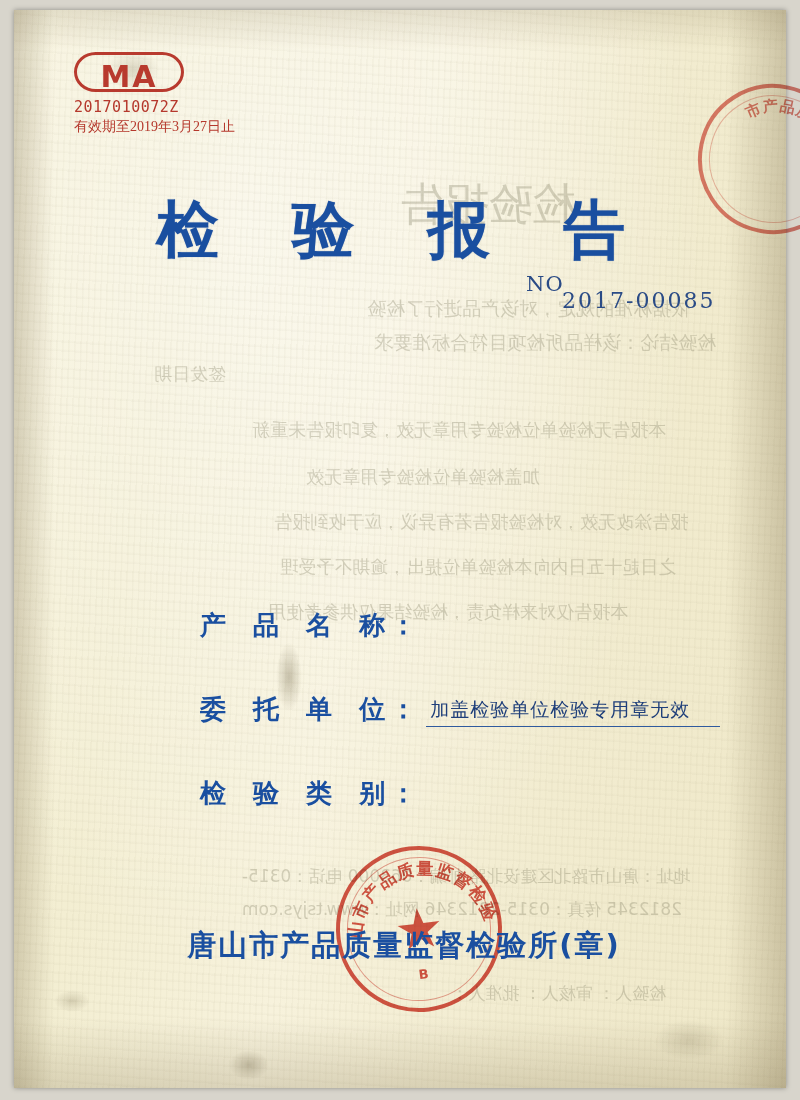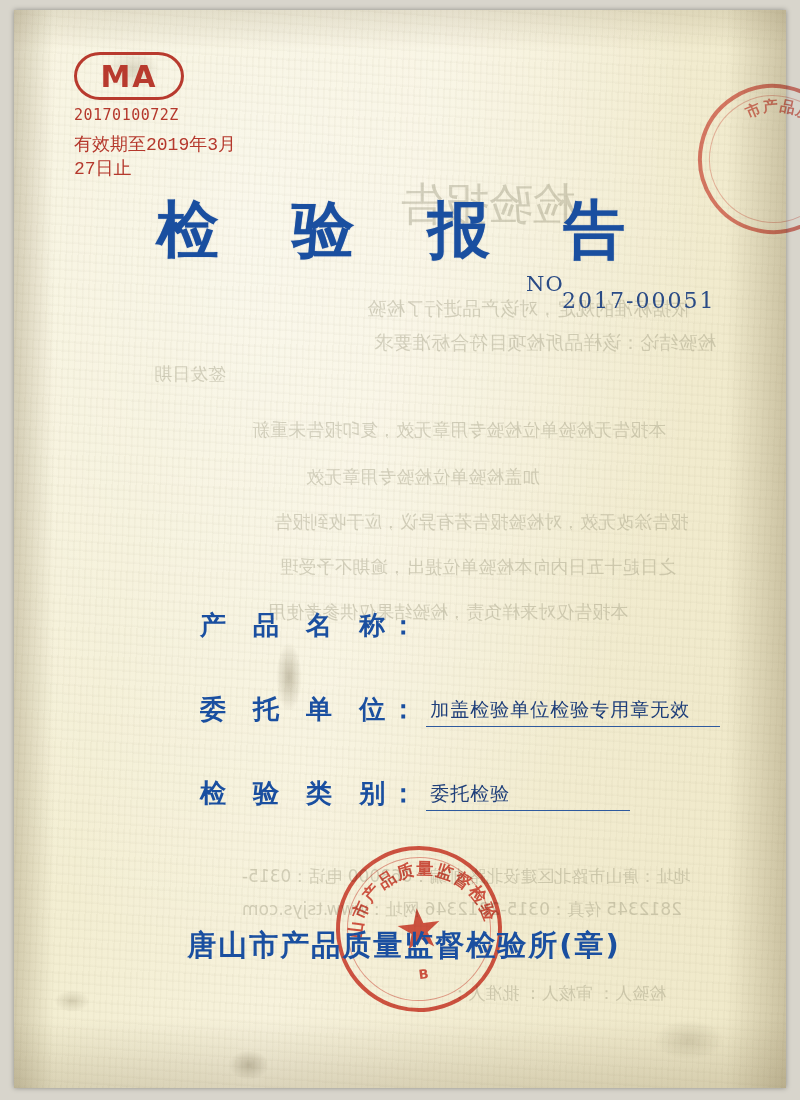--- a/index.html
+++ b/index.html
@@ -77,21 +77,21 @@
   .cma-block {
     position: absolute;
     left: 60px;
     top: 42px;
     width: 170px;
     color: #b83a2e;
   }
   .cma-box {
     position: relative;
     width: 110px;
-    height: 48px;
+    height: 40px;
     border: 3px solid #b83a2e;
     border-radius: 26px/24px;
     box-sizing: border-box;
     text-decoration: underline;
   }
   .cma-text {
     position: absolute;
     left: 0; right: 0; top: 4px;
     text-align: center;
     font-size: 30px;
@@ -102,24 +102,24 @@
     line-height: 36px;
   }
   .cma-num {
     margin-top: 6px;
     font-size: 15px;
     letter-spacing: 0.5px;
     font-family: "DejaVu Sans Mono", monospace;
     color: #b5382c;
   }
   .cma-valid {
-    margin-top: 8px;
-    font-size: 18px;
+    margin-top: 2px;
+    font-size: 14px;
     letter-spacing: 0px;
-    font-family: Liberation Mono, monospace;
+    font-family: Liberation Serif, serif;
     color: #b5382c;
   }
 
   
   .doc-title {
     position: absolute;
     left: 0; right: 18px;
     top: 178px;
     text-align: center;
     font-family: "DejaVu Sans", "Liberation Sans", sans-serif;
@@ -360,37 +360,36 @@
         <defs>
             <path id="cornerArc" d="M 22,75 A 53,53 0 0 1 128,75"></path>
           </defs>
         <text><textPath href="#cornerArc" startOffset="50%" text-anchor="middle" id="corner-seal-text">市产品质量</textPath></text>
       </svg>
     </div>
 
     <div class="doc-title">检 验 报 告</div>
 
     <div class="no-label">NO</div>
-    <div class="no-value">2017-00051</div>
+    <div class="no-value">2017-00085</div>
 
     <div class="field" id="f-product">
       <span class="field-label">产 品 名 称</span>
       <span class="field-colon">：</span>
     </div>
 
     <div class="field" id="f-client">
       <span class="field-label">委 托 单 位</span>
       <span class="field-colon">：</span>
       <span class="field-value">加盖检验单位检验专用章无效</span>
     </div>
 
     <div class="field" id="f-type">
       <span class="field-label">检 验 类 别</span>
       <span class="field-colon">：</span>
-      <span class="field-value">委托检验</span>
     </div>
 
     <div class="seal">
       <svg class="seal-arc" viewBox="0 0 166 166">
         <defs>
             <path id="sealArc" d="M 20,88 A 63,63 0 0 1 146,88"></path>
           </defs>
         <text><textPath href="#sealArc" startOffset="50%" text-anchor="middle" id="seal-top-text">唐山市产品质量监督检验所</textPath></text>
       </svg>
       <div class="seal-star">

